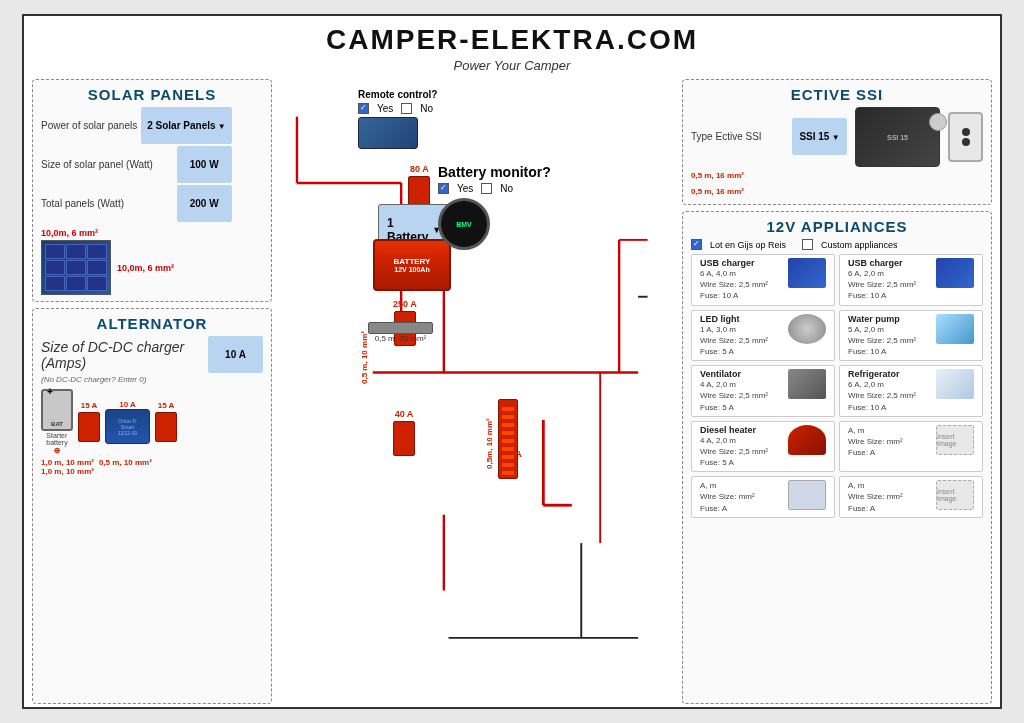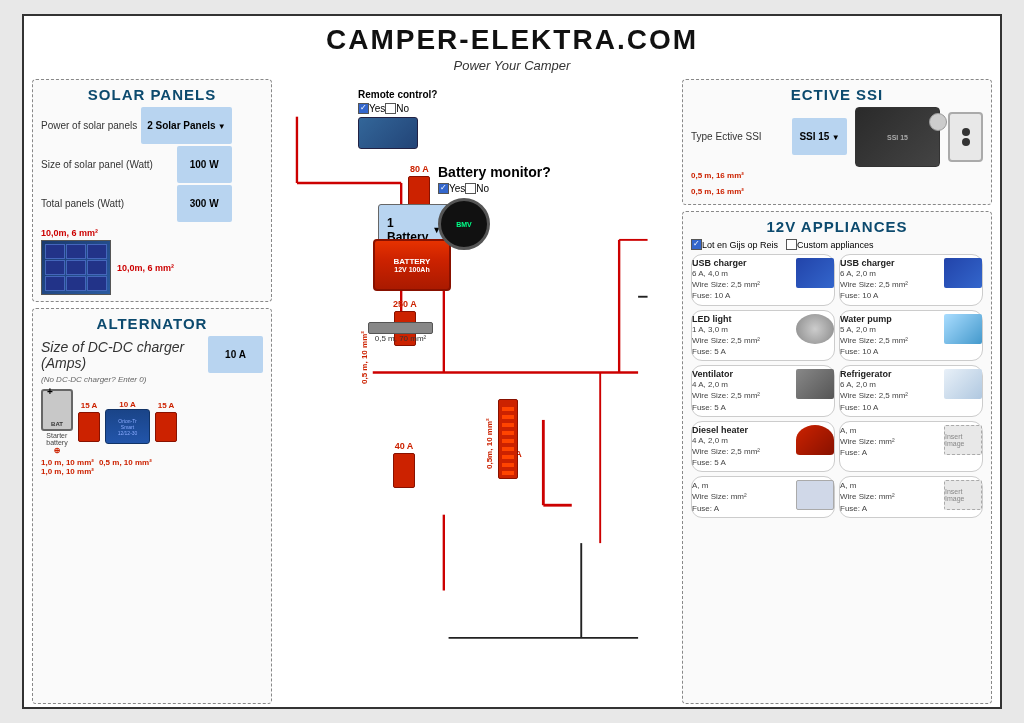--- a/index.html
+++ b/index.html
@@ -142,22 +142,22 @@
       flex: 1;
     }
     .appliance-grid {
       display: grid;
       grid-template-columns: 1fr 1fr;
       gap: 4px;
       margin-top: 4px;
     }
     .appliance-item {
       border: 1px solid #ccc;
-      border-radius: 11px;
-      padding: 3px 0;
+      border-radius: 2px;
+      padding: 3px 8px;
       font-size: 9px;
       background: white;
       display: flex;
       gap: 4px;
       align-items: flex-start;
     }
     .appliance-info {
       flex: 1;
     }
     .appliance-name {
@@ -188,21 +188,21 @@
 
     
     .ective-box {
       max-height: 130px;
     }
 
     
     .checkbox-row {
       display: flex;
       align-items: center;
-      gap: 0;
+      gap: 8px;
       font-size: 10px;
       margin-bottom: 3px;
     }
     .cb {
       width: 11px;
       height: 11px;
       border: 1.5px solid #555;
       display: inline-block;
       position: relative;
       background: white;
@@ -268,21 +268,21 @@
             <div class="panel-row">
               <span class="panel-label">Power of solar panels</span>
               <span class="panel-value with-arrow">2 Solar Panels</span>
             </div>
             <div class="panel-row">
               <span class="panel-label">Size of solar panel (Watt)</span>
               <span class="panel-value">100 W</span>
             </div>
             <div class="panel-row">
               <span class="panel-label">Total panels (Watt)</span>
-              <span class="panel-value">300 W</span>
+              <span class="panel-value">200 W</span>
             </div>
           </div>
         </div>
 
         <div style="margin-top:4px; position:relative;">
           <div class="wire-label" style="margin-bottom:2px;">10,0m, 6 mm²</div>
           <div style="display:flex; gap:6px; align-items:center;">
             <div style="width:70px; height:55px; background:linear-gradient(135deg,#1a3a6e,#2a5aa0); border:1px solid #555; display:grid; grid-template-columns:1fr 1fr 1fr; gap:1px; padding:3px;">
               <div style="background:#223388;border:0.5px solid #4466bb;"></div>
               <div style="background:#223388;border:0.5px solid #4466bb;"></div>
@@ -423,21 +423,21 @@
           <div style="font-size:9px;font-weight:bold;color:#cc2200;text-align:center;">250 A</div>
           <div style="width:22px;height:35px;background:#cc2200;border:1px solid #881100;border-radius:2px;margin:2px auto;"></div>
         </div>
 
         <div style="position:absolute; top:243px; left:90px;">
           <div style="width:65px;height:12px;background:#888;border:1px solid #555;border-radius:2px;"></div>
           <div style="font-size:8px;color:#333;text-align:center;">0,5 m, 70 mm²</div>
         </div>
 
         <div style="position:absolute; top:330px; left:115px;">
-          <div style="font-size:9px;font-weight:bold;color:#cc2200;text-align:center;margin-top:32px;">40 A</div>
+          <div style="font-size:9px;font-weight:bold;color:#cc2200;text-align:center;">40 A</div>
           <div style="width:22px;height:35px;background:#cc2200;border:1px solid #881100;border-radius:2px;margin:2px auto;"></div>
         </div>
 
         <div style="position:absolute; top:370px; left:225px;">
           <div style="font-size:9px;font-weight:bold;color:#cc2200;">32 A</div>
         </div>
 
         <div style="position:absolute; top:320px; left:220px;">
           <div style="width:20px;height:80px;background:#cc2200;border:1px solid #881100;border-radius:2px;">
             <div style="margin:3px;height:calc(100% - 6px);background:repeating-linear-gradient(0deg,#ff4400 0px,#ff4400 4px,#cc2200 4px,#cc2200 8px);"></div>

